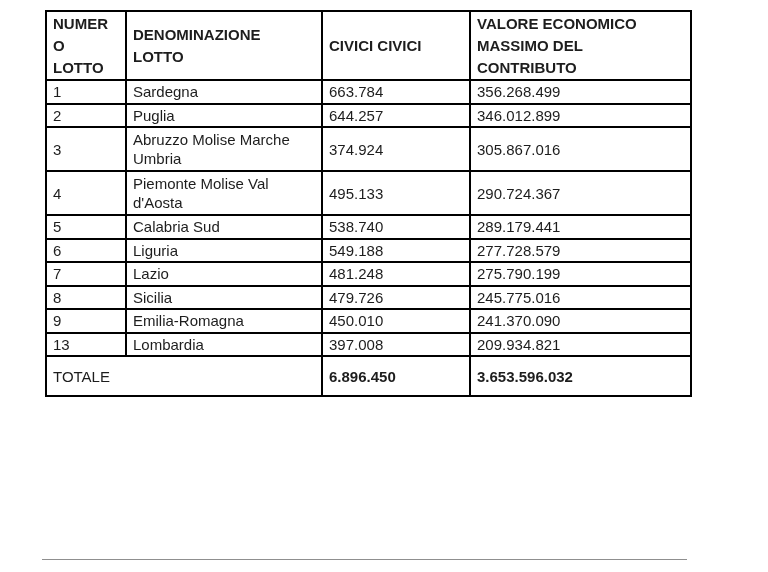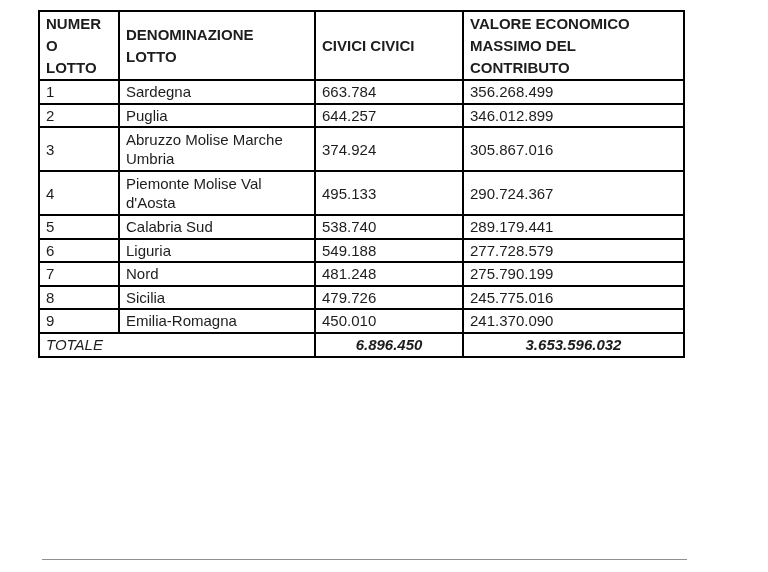--- a/index.html
+++ b/index.html
@@ -15,21 +15,21 @@
     width: 768px;
     height: 572px;
     position: relative;
     background: var(--bg-color);
     font-family: "Liberation Sans", sans-serif;
     color: var(--text-color);
     overflow: hidden;
   }
   table.doc-table {
     position: absolute;
-    left: 38px;
+    left: 45px;
     top: 10px;
     width: 645px;
     border-collapse: collapse;
     table-layout: fixed;
     background: var(--bg-color);
     padding-left: 16px;
   }
   .doc-table th,
   .doc-table td {
     border: 2px solid var(--border-color);
@@ -41,22 +41,22 @@
     overflow: hidden;
     word-wrap: break-word;
   }
   .doc-table thead th {
     font-weight: bold;
     line-height: 1.45;
   }
   .doc-table thead tr { height: 64px; }
   .doc-table tbody tr { height: 23px; }
   .doc-table tbody tr.tall { height: 44px; }
-  .doc-table tfoot tr { height: 24px; font-style: italic; }
-  .doc-table tfoot td.num { font-weight: bold; text-align: center; }
+  .doc-table tfoot tr { height: 40px; }
+  .doc-table tfoot td.num { font-weight: bold; }
   .artifact-line {
     position: absolute;
     left: 42px;
     top: 559px;
     width: 645px;
     height: 1px;
     background: #8f8f8f;
   }
 </style>
 </head>
@@ -109,36 +109,42 @@
       <td>289.179.441</td>
     </tr>
     <tr>
       <td>6</td>
       <td>Liguria</td>
       <td>549.188</td>
       <td>277.728.579</td>
     </tr>
     <tr>
       <td>7</td>
-      <td>Nord</td>
+      <td>Lazio</td>
       <td>481.248</td>
       <td>275.790.199</td>
     </tr>
     <tr>
       <td>8</td>
       <td>Sicilia</td>
       <td>479.726</td>
       <td>245.775.016</td>
     </tr>
     <tr>
       <td>9</td>
       <td>Emilia-Romagna</td>
       <td>450.010</td>
       <td>241.370.090</td>
     </tr>
+    <tr>
+      <td>13</td>
+      <td>Lombardia</td>
+      <td>397.008</td>
+      <td>209.934.821</td>
+    </tr>
   </tbody>
   <tfoot>
     <tr>
       <td colspan="2">TOTALE</td>
       <td class="num">6.896.450</td>
       <td class="num">3.653.596.032</td>
     </tr>
   </tfoot>
 </table>
 

